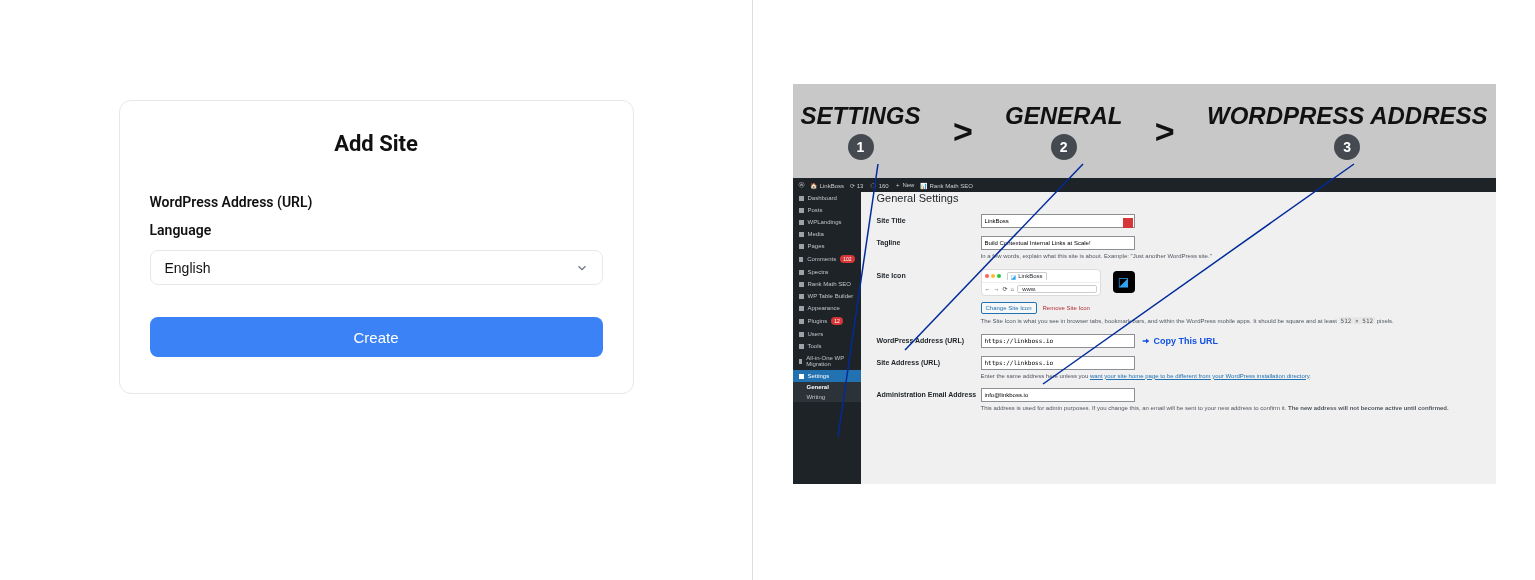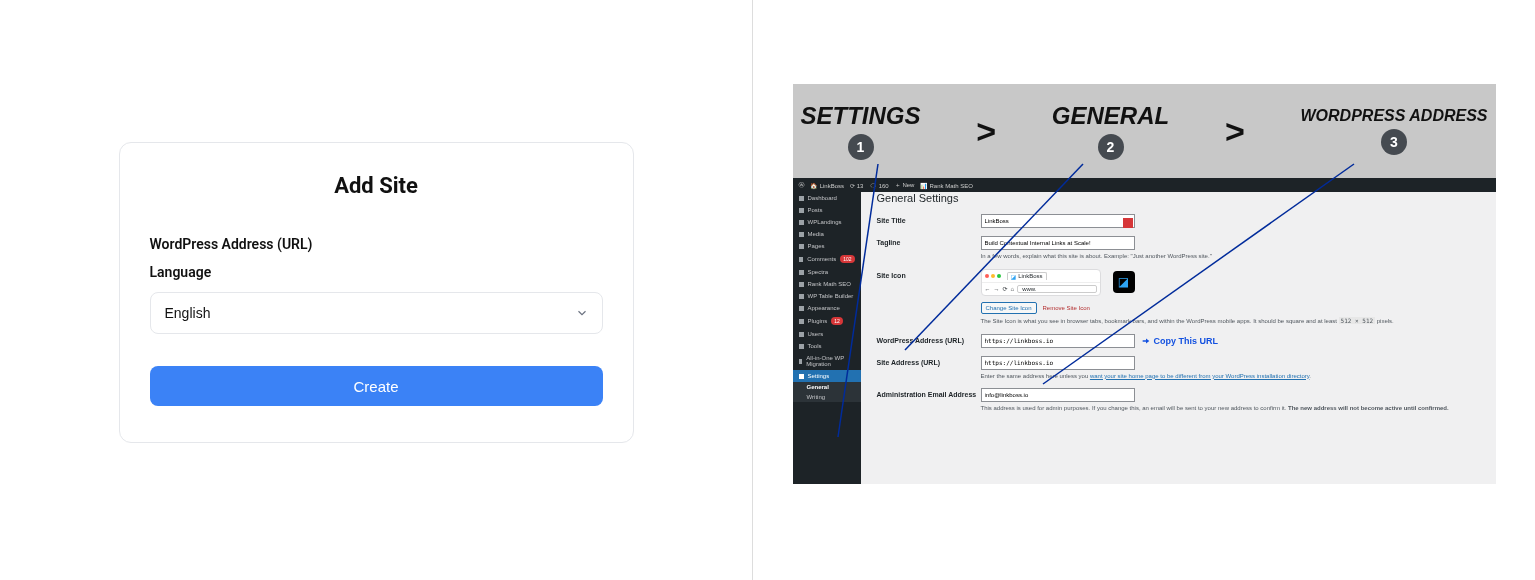--- a/index.html
+++ b/index.html
@@ -1,40 +1,40 @@
 <!DOCTYPE html>
 <html><head>
 <meta charset="utf-8">
 <style>
   * { box-sizing: border-box; margin: 0; padding: 0; }
   body { font-family: -apple-system, BlinkMacSystemFont, "Segoe UI", Roboto, Arial, sans-serif; background:#fff; width:1535px; height:580px; overflow:hidden; position:relative; }
   .wrap { display:flex; height:580px; }
   .sep { width:1px; background:#ddd; flex:0 0 1px; }
   
   .left { flex:0 0 752px; padding:26px 0; display:flex; align-items:flex-start; justify-content:center; }
-  .card { width:515px; border:1px solid #e5e7eb; border-radius:12px; padding:30px 30px 36px 30px; margin-top:116px; }
+  .card { width:515px; border:1px solid #e5e7eb; border-radius:12px; padding:30px 30px 36px 30px; margin-top:74px; }
   .card h1 { font-size:22px; font-weight:700; text-align:center; margin-bottom:38px; color:#111; }
   .label { font-size:14px; font-weight:600; color:#111; margin-bottom:12px; }
   .input-wrap { position:relative; margin-bottom:28px; }
   .input-wrap svg { position:absolute; left:14px; top:50%; transform:translateY(-50%); width:20px; height:20px; stroke:#9ca3af; fill:none; }
   .text-input { width:100%; height:42px; border:1px solid #e5e7eb; border-radius:8px; padding:0 14px 0 44px; font-size:14px; color:#111; }
   .text-input::placeholder { color:#9ca3af; }
   .select-wrap { position:relative; margin-bottom:32px; }
-  .select { width:100%; height:42px; border:1px solid #e5e7eb; border-radius:8px; padding:0 14px; font-size:14px; color:#111; background:#fff; appearance:none; }
+  .select { width:100%; height:35px; border:1px solid #e5e7eb; border-radius:8px; padding:0 14px; font-size:14px; color:#111; background:#fff; appearance:none; }
   .select-wrap svg { position:absolute; right:14px; top:50%; transform:translateY(-50%); width:14px; height:14px; stroke:#6b7280; fill:none; pointer-events:none; }
   .btn-create { width:100%; height:40px; border:none; border-radius:8px; background:#3b82f6; color:#fff; font-size:15px; font-weight:500; cursor:pointer; }
   
   .right { flex:1; position:relative; display:flex; align-items:flex-start; justify-content:center; padding-top:84px; }
   .screenshot { width:703px; height:400px; position:relative; background:#0ea5e9; overflow:hidden; font-family:Arial, sans-serif; }
   .banner { height:94px; background:#c8c8c8; display:flex; align-items:center; justify-content:space-between; padding:0 8px; position:relative; }
   .banner-item { display:flex; flex-direction:column; align-items:center; gap:4px; }
   .banner-title { font-family:"Arial Black", Impact, sans-serif; font-weight:900; font-style:italic; color:#111; letter-spacing:0px; white-space:nowrap; }
   .bt1 { font-size:24px; }
   .bt2 { font-size:24px; }
-  .bt3 { font-size:16px; }
+  .bt3 { font-size:24px; }
   .gt { font-family:Impact, sans-serif; font-size:34px; color:#111; font-weight:900; }
   .badge { width:26px; height:26px; border-radius:50%; background:#454a50; color:#fff; display:flex; align-items:center; justify-content:center; font-size:14px; font-weight:700; }
   .wp-area { display:flex; height:306px; }
   .adminbar { position:absolute; left:0; top:94px; right:0; height:14px; background:#1d2327; color:#ccc; font-size:6px; display:flex; align-items:center; gap:6px; padding:0 6px; }
   .adminbar span { white-space:nowrap; }
   .red-dot { background:#d63638; color:#fff; border-radius:6px; padding:0 3px; font-size:5px; line-height:8px; }
   .sidebar { width:68px; background:#1d2327; color:#c3c4c7; font-size:6px; padding-top:14px; }
   .side-item { padding:3px 6px; display:flex; align-items:center; gap:4px; cursor:pointer; }
   .side-item.active { background:#2271b1; color:#fff; position:relative; }
   .side-item.active::after { content:""; position:absolute; right:-4px; top:50%; transform:translateY(-50%); border:4px solid transparent; border-left-color:#2271b1; }

